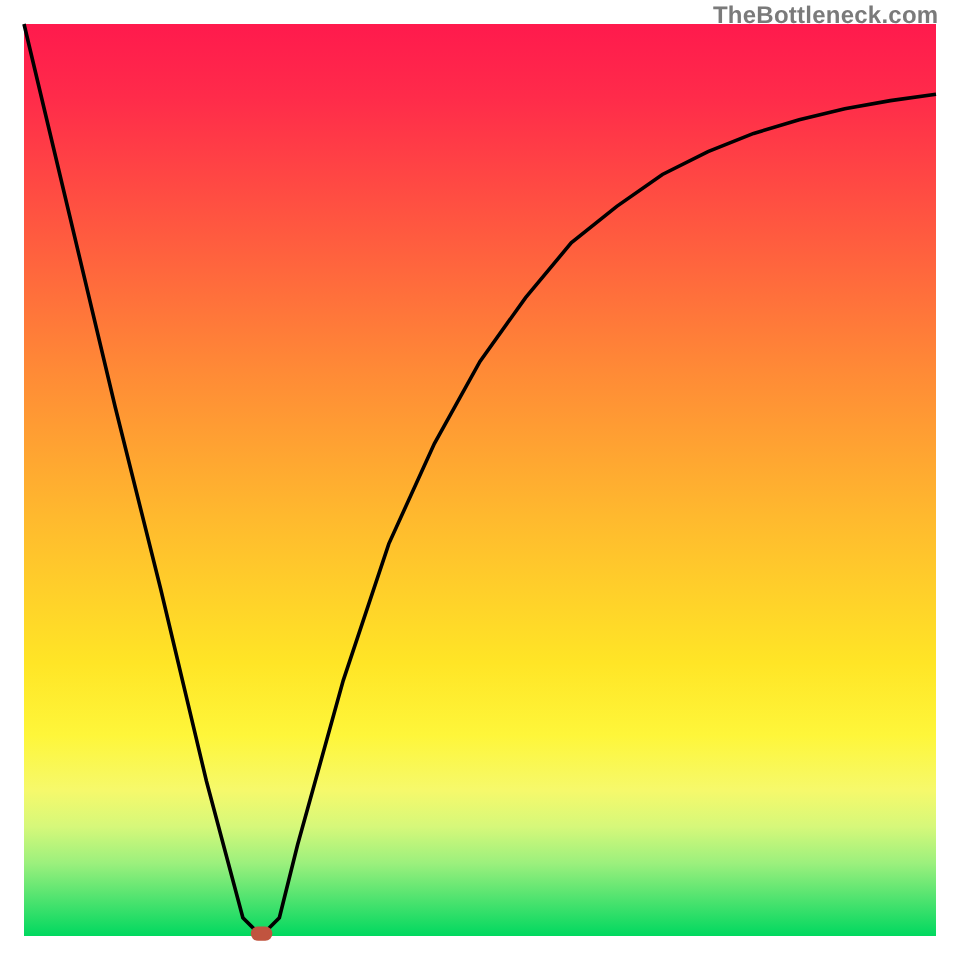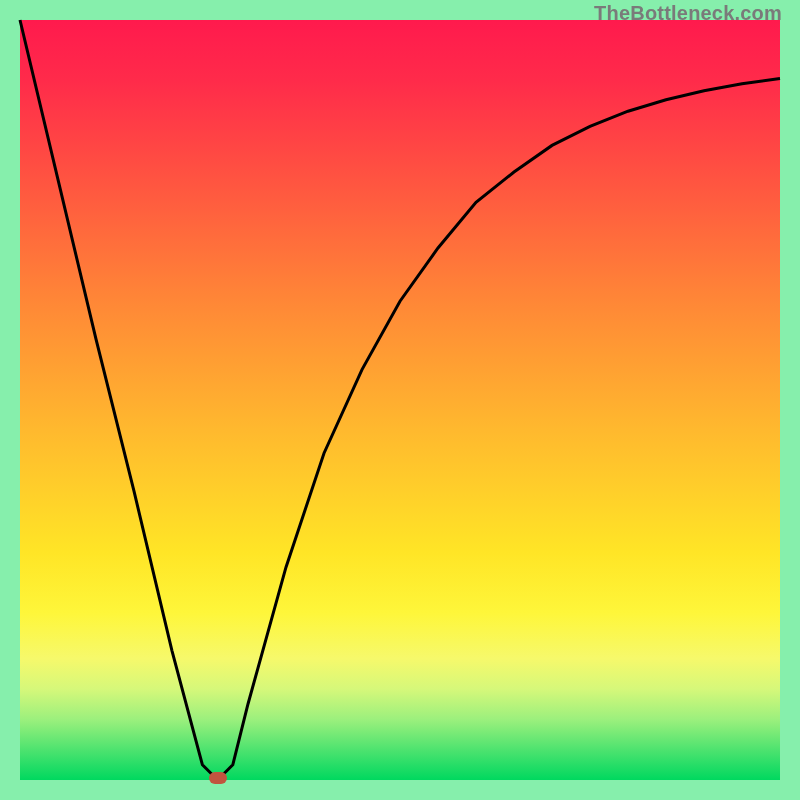--- a/index.html
+++ b/index.html
@@ -9,21 +9,21 @@
     height: 800px;
     background: #000;
     overflow: hidden;
   }
   .frame {
     position: absolute;
     left: 0;
     top: 0;
     width: 800px;
     height: 800px;
-    background: #86efac;
+    background: #ffffff;
   }
   .plot-area {
     position: absolute;
     left: 20px;
     top: 20px;
     width: 760px;
     height: 760px;
     background: linear-gradient(to bottom,
       #ff1a4d 0%,
       #ff2b4a 8%,

